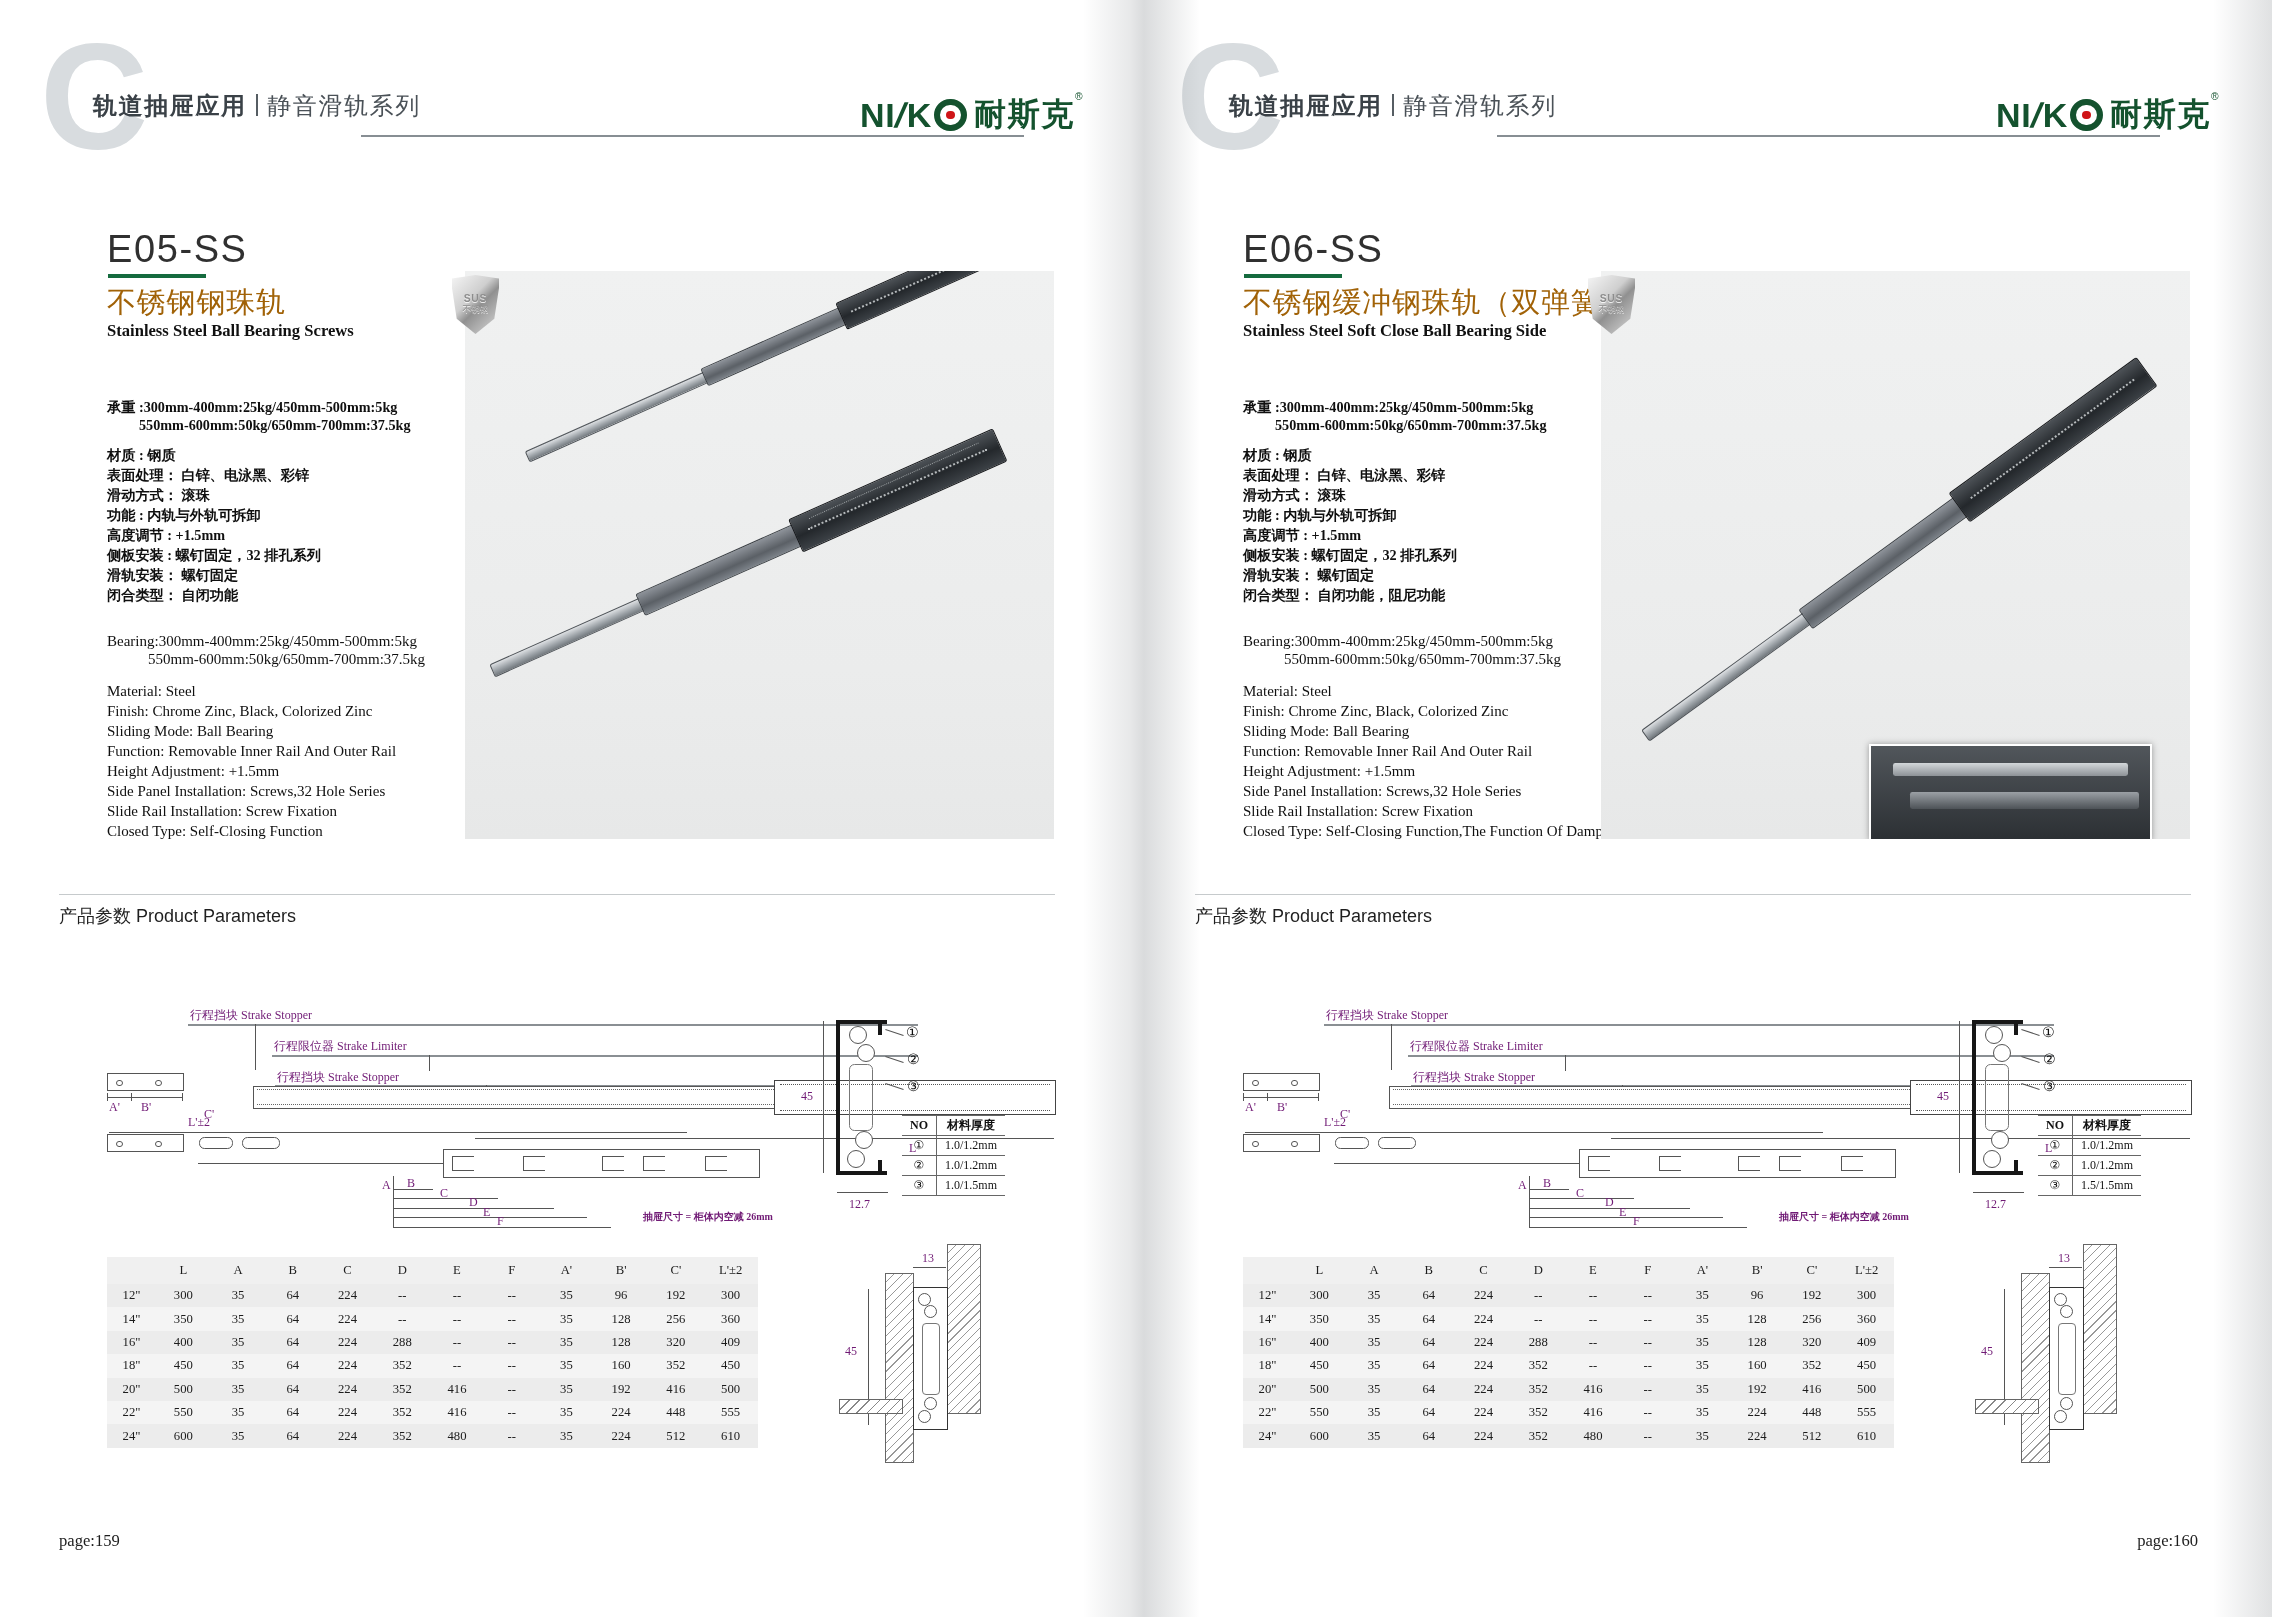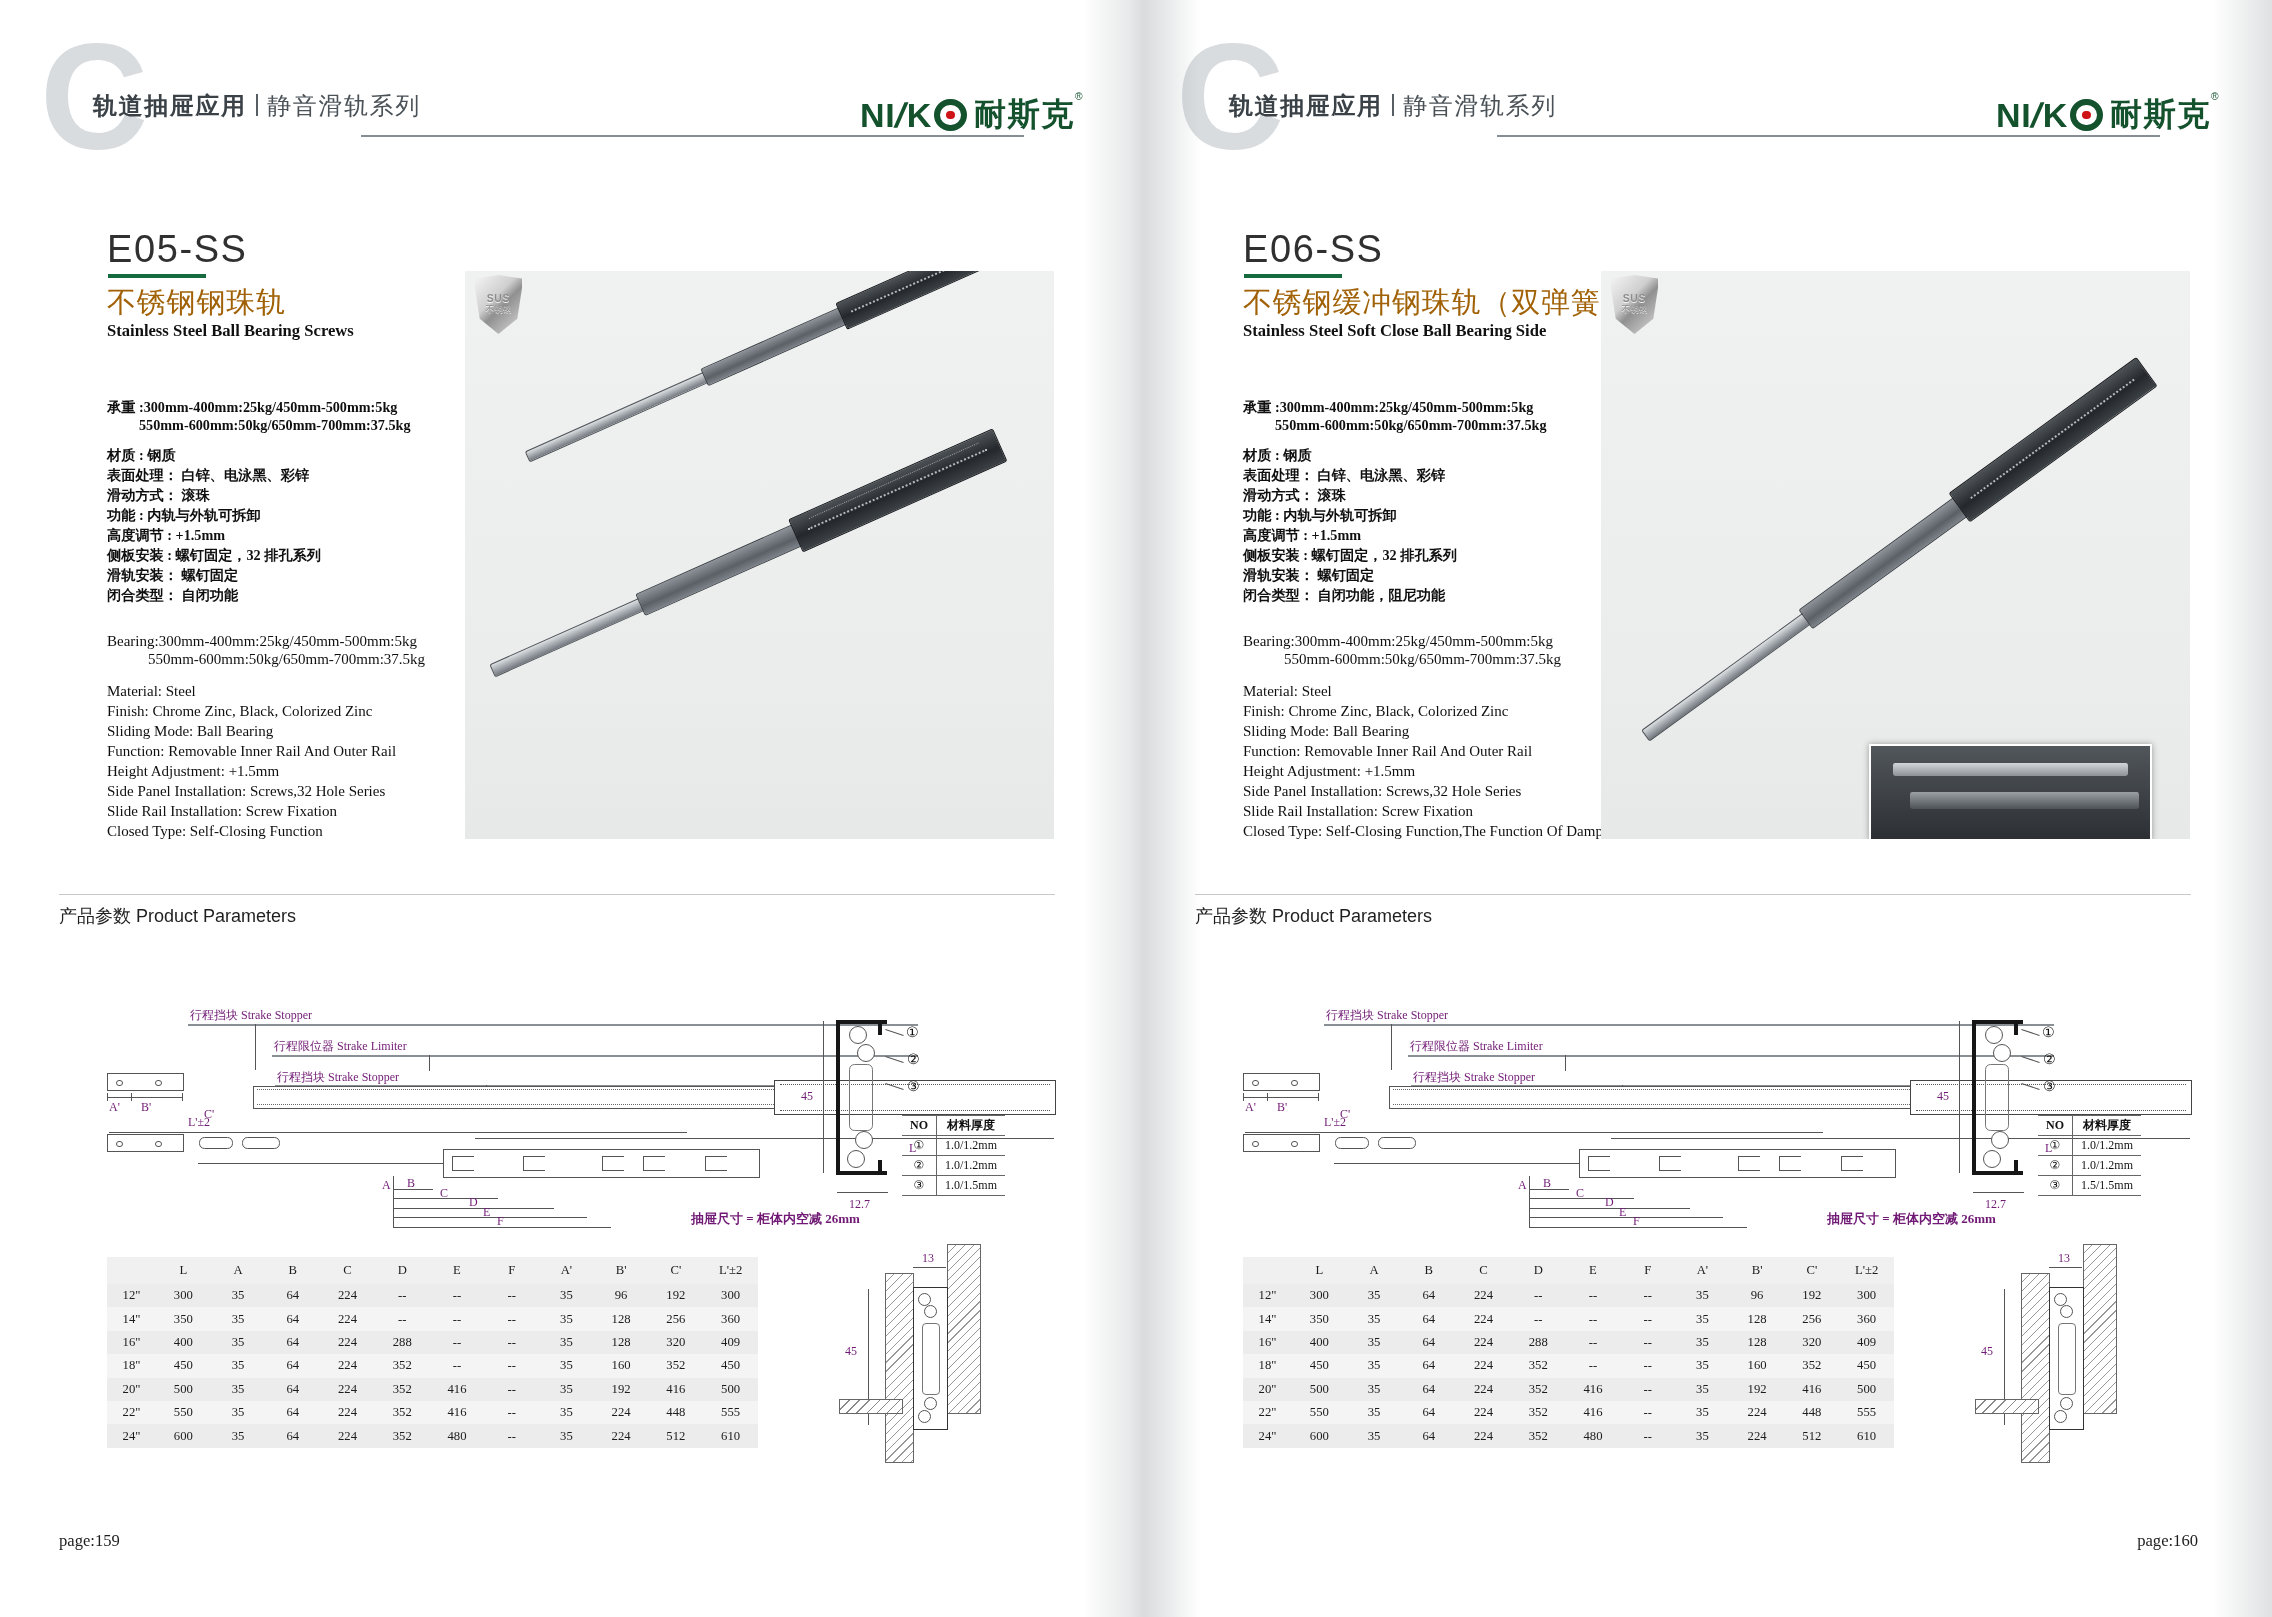--- a/index.html
+++ b/index.html
@@ -38,21 +38,21 @@
   .specs-cn{position:absolute;left:107px;top:445px;margin:0;padding:0;list-style:none;
             font-family:"Liberation Serif",serif;font-size:14.2px;font-weight:700;color:#0f0f0f;line-height:20px;white-space:nowrap;}
   .load-en{position:absolute;left:107px;top:632px;font-family:"Liberation Serif",serif;font-size:15px;color:#101010;line-height:18px;white-space:nowrap;}
   .load-en .indent{padding-left:41px;}
   .specs-en{position:absolute;left:107px;top:681px;margin:0;padding:0;list-style:none;
             font-family:"Liberation Serif",serif;font-size:15px;color:#101010;line-height:20px;white-space:nowrap;}
 
   
   .photo{position:absolute;left:465px;top:271px;width:589px;height:568px;
          background:linear-gradient(180deg,#f0f1f1 0%,#ebecec 70%,#e7e8e8 100%);overflow:hidden;}
-  .badge{position:absolute;left:475px;top:275px;width:47px;height:59px;z-index:3;}
+  .badge{position:absolute;left:452px;top:275px;width:47px;height:59px;z-index:3;}
   .badge-shape{width:100%;height:100%;
       clip-path:polygon(50% 100%,90% 74%,100% 22%,100% 6%,50% 0,0 6%,0 22%,10% 74%);
       background:linear-gradient(135deg,#f5f5f5 0%,#cfcfcf 40%,#909090 55%,#dcdcdc 100%);
       display:flex;flex-direction:column;align-items:center;justify-content:center;
       color:#8d8d8d;text-shadow:0 0.8px 0 rgba(255,255,255,.8);}
   .badge-l1{font-size:10.3px;font-weight:700;letter-spacing:0.8px;}
   .badge-l2{font-size:8.7px;font-weight:400;}
 
   .slide{position:absolute;transform-origin:left center;}
   .seg{position:absolute;border-radius:2.4px;}
@@ -122,21 +122,21 @@
   .d-rail3{left:443px;top:1149px;width:315px;height:27px;}
   .clip{position:absolute;top:6.3px;width:20.6px;height:12.7px;border:0.8px solid #555;border-right:none;background:#fff;}
   .c1{left:8px;} .c2{left:79px;} .c3{left:158px;} .c4{left:199px;} .c5{left:261px;}
   .d-dimv{left:393px;top:1176px;width:0.8px;height:52px;}
   .d-a{left:382px;top:1178px;}
   .d-b{left:407px;top:1176px;} .d-lineB{left:393px;top:1189px;width:40px;height:0.8px;}
   .d-c{left:440px;top:1186px;} .d-lineC{left:393px;top:1198px;width:105px;height:0.8px;}
   .d-d{left:469px;top:1195px;} .d-lineD{left:393px;top:1208px;width:161px;height:0.8px;}
   .d-e{left:483px;top:1205px;} .d-lineE{left:393px;top:1217px;width:194px;height:0.8px;}
   .d-f{left:497px;top:1214px;} .d-lineF{left:393px;top:1227px;width:218px;height:0.8px;}
-  .d-note{left:643px;top:1210px;font-size:13px;font-weight:700;margin-left:48px;}
+  .d-note{left:643px;top:1210px;font-size:10px;font-weight:700;}
 
   
   .cs{position:absolute;left:836px;top:1020px;width:51px;height:155px;}
   .cs-outer{position:absolute;inset:0;border-left:4px solid #161616;border-top:4px solid #161616;border-bottom:4px solid #161616;}
   .cs-hook-t{position:absolute;right:4.7px;top:0;width:11px;height:11px;border-right:4px solid #161616;border-top:4px solid #161616;}
   .cs-hook-b{position:absolute;right:4.7px;bottom:0;width:11px;height:11px;border-right:4px solid #161616;border-bottom:4px solid #161616;}
   .ball{position:absolute;width:16px;height:16px;border:0.8px solid #555;border-radius:50%;background:#fff;}
   .b1{left:12.7px;top:6.3px;} .b2{left:20.6px;top:24px;} .b3{left:19px;top:111px;} .b4{left:11px;top:130px;}
   .cs-mid{position:absolute;left:12.7px;top:44px;width:22px;height:65px;border:0.8px solid #777;border-radius:5.5px;}
   .cs-45line{left:823px;top:1021px;width:0.8px;height:152px;}

